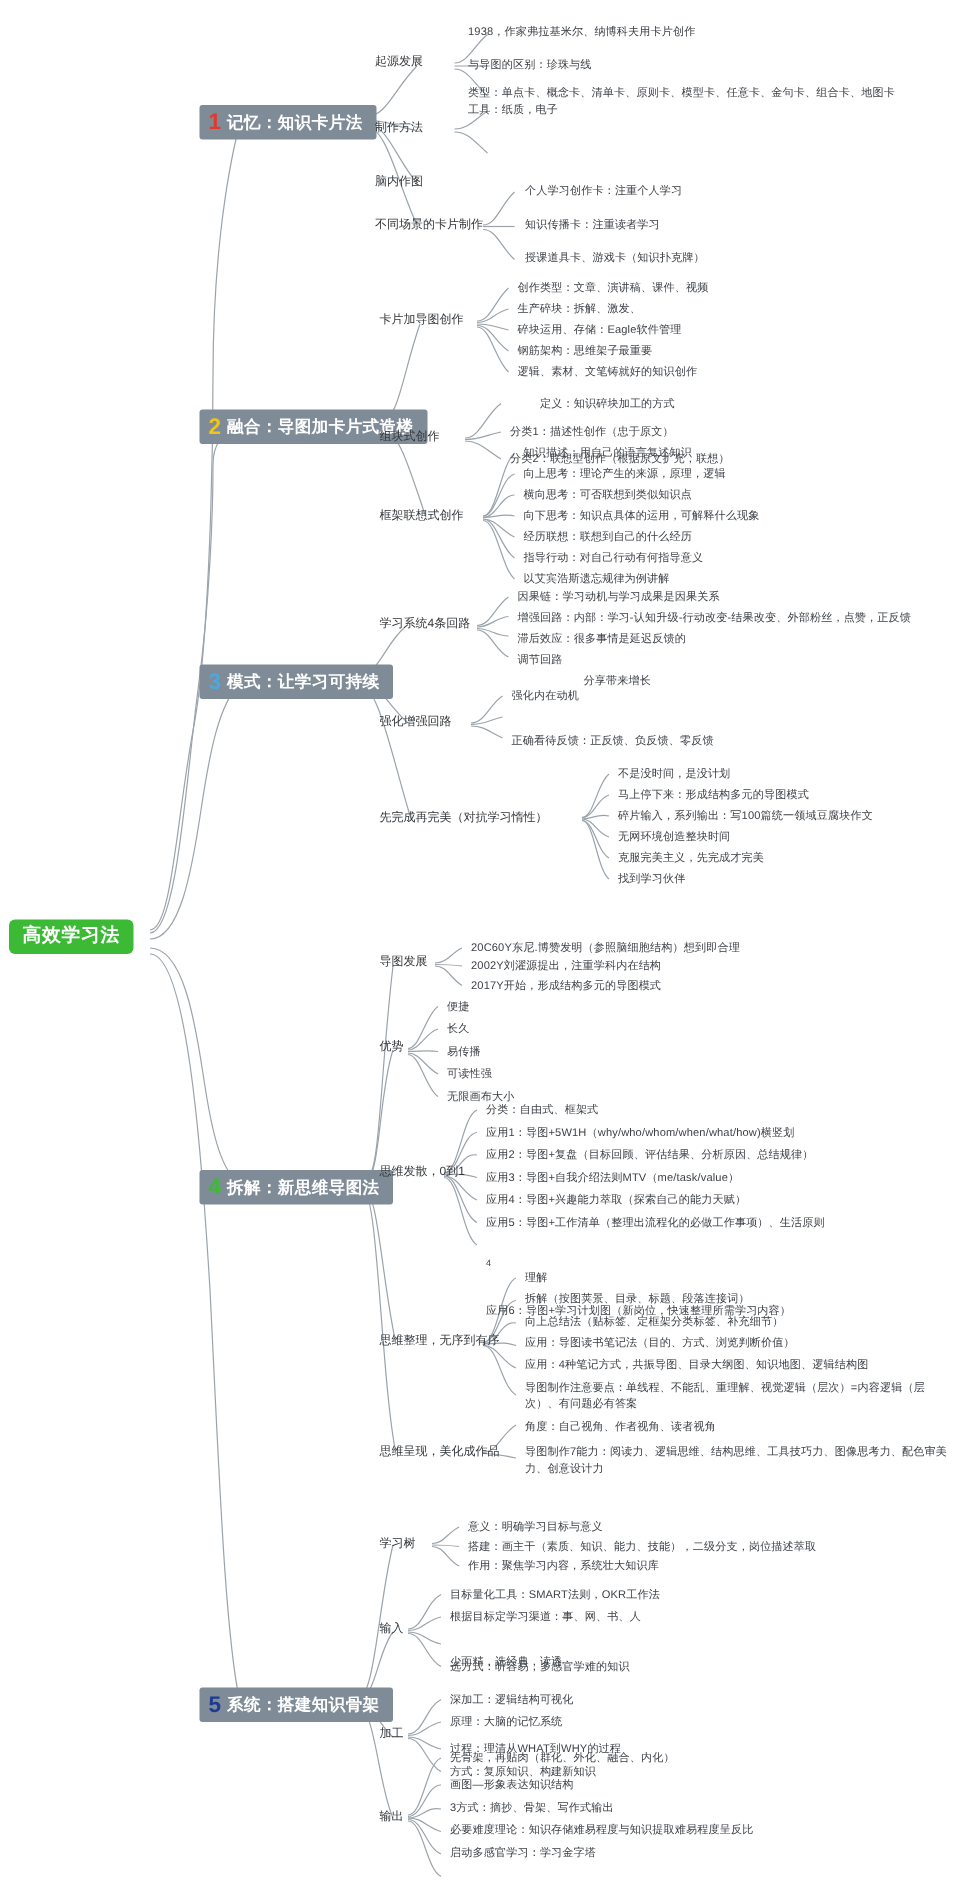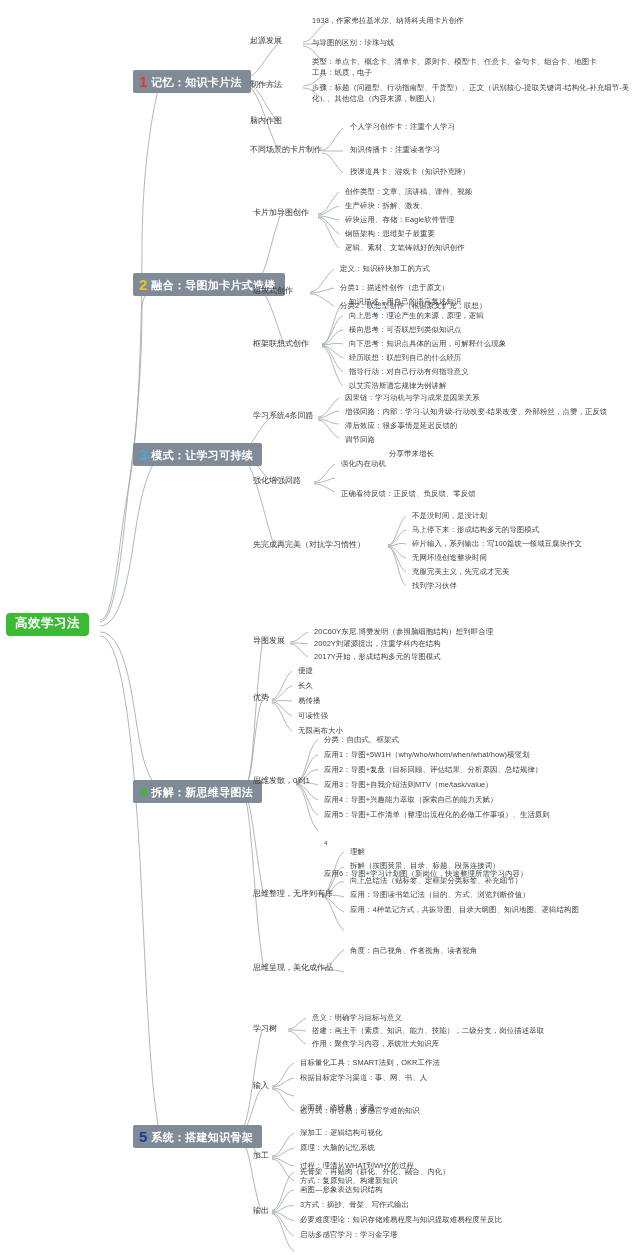--- a/index.html
+++ b/index.html
@@ -228,38 +228,37 @@
     <span class="ttl">系统：搭建知识骨架</span>
   </div>
 
   <div class="l2" style="left:250px;top:36px;">起源发展</div>
   <div class="l3 nowrap" style="left:312px;top:16px;">1938，作家弗拉基米尔、纳博科夫用卡片创作</div>
   <div class="l3 nowrap" style="left:312px;top:38px;">与导图的区别：珍珠与线</div>
   <div class="l3 wrap" style="left:312px;top:57px;width:322px;">类型：单点卡、概念卡、清单卡、原则卡、模型卡、任意卡、金句卡、组合卡、地图卡</div>
 
   <div class="l2" style="left:250px;top:80px;">制作方法</div>
   <div class="l3 nowrap" style="left:312px;top:68px;">工具：纸质，电子</div>
-  <div class="l3 wrap" style="left:312px;top:83px;width:322px;">步骤：标题（问题型、行动指南型、干货型）、正文（识别核心-提取关键词-结构化-补充细节-美化）、其他信息（内容来源，制图人）</div>
 
   <div class="l2" style="left:250px;top:116px;">脑内作图</div>
 
   <div class="l2" style="left:250px;top:145px;">不同场景的卡片制作</div>
   <div class="l3 nowrap" style="left:350px;top:122px;">个人学习创作卡：注重个人学习</div>
   <div class="l3 nowrap" style="left:350px;top:145px;">知识传播卡：注重读者学习</div>
   <div class="l3 nowrap" style="left:350px;top:167px;">授课道具卡、游戏卡（知识扑克牌）</div>
 
   <div class="l2" style="left:253px;top:208px;">卡片加导图创作</div>
   <div class="l3 nowrap" style="left:345px;top:187px;">创作类型：文章、演讲稿、课件、视频</div>
   <div class="l3 nowrap" style="left:345px;top:201px;">生产碎块：拆解、激发、</div>
   <div class="l3 nowrap" style="left:345px;top:215px;">碎块运用、存储：Eagle软件管理</div>
   <div class="l3 nowrap" style="left:345px;top:229px;">钢筋架构：思维架子最重要</div>
   <div class="l3 nowrap" style="left:345px;top:243px;">逻辑、素材、文笔铸就好的知识创作</div>
 
   <div class="l2" style="left:253px;top:286px;">组块式创作</div>
-  <div class="l3 nowrap" style="left:340px;top:264px;text-align:right;">定义：知识碎块加工的方式</div>
+  <div class="l3 nowrap" style="left:360px;top:264px;text-align:right;">定义：知识碎块加工的方式</div>
   <div class="l3 nowrap" style="left:340px;top:283px;">分类1：描述性创作（忠于原文）</div>
   <div class="l3 nowrap" style="left:340px;top:301px;">分类2：联想型创作（根据原文扩充，联想）</div>
 
   <div class="l2" style="left:253px;top:339px;">框架联想式创作</div>
   <div class="l3 nowrap" style="left:349px;top:297px;">知识描述：用自己的语言复述知识</div>
   <div class="l3 nowrap" style="left:349px;top:311px;">向上思考：理论产生的来源，原理，逻辑</div>
   <div class="l3 nowrap" style="left:349px;top:325px;">横向思考：可否联想到类似知识点</div>
   <div class="l3 nowrap" style="left:349px;top:339px;">向下思考：知识点具体的运用，可解释什么现象</div>
   <div class="l3 nowrap" style="left:349px;top:353px;">经历联想：联想到自己的什么经历</div>
   <div class="l3 nowrap" style="left:349px;top:367px;">指导行动：对自己行动有何指导意义</div>
@@ -305,23 +304,25 @@
   <div class="l3 nowrap" style="left:324px;top:810px;">应用5：导图+工作清单（整理出流程化的必做工作事项）、生活原则</div>
   <div class="l3 nowrap" style="left:324px;top:825px;margin-top:44px;">应用6：导图+学习计划图（新岗位，快速整理所需学习内容）</div>
   <div class="l3 nowrap" style="left:324px;top:839px;font-size:6px;">4</div>
 
   <div class="l2" style="left:253px;top:889px;">思维整理，无序到有序</div>
   <div class="l3 nowrap" style="left:350px;top:847px;">理解</div>
   <div class="l3 nowrap" style="left:350px;top:861px;">拆解（按图荚景、目录、标题、段落连接词）</div>
   <div class="l3 nowrap" style="left:350px;top:876px;">向上总结法（贴标签、定框架分类标签、补充细节）</div>
   <div class="l3 nowrap" style="left:350px;top:890px;">应用：导图读书笔记法（目的、方式、浏览判断价值）</div>
   <div class="l3 nowrap" style="left:350px;top:905px;">应用：4种笔记方式，共振导图、目录大纲图、知识地图、逻辑结构图</div>
+  <div class="l3 wrap" style="left:350px;top:920px;width:284px;">导图制作注意要点：单线程、不能乱、重理解、视觉逻辑（层次）=内容逻辑（层次）、有问题必有答案</div>
 
   <div class="l2" style="left:253px;top:963px;">思维呈现，美化成作品</div>
   <div class="l3 nowrap" style="left:350px;top:946px;">角度：自己视角、作者视角、读者视角</div>
+  <div class="l3 wrap" style="left:350px;top:963px;width:284px;">导图制作7能力：阅读力、逻辑思维、结构思维、工具技巧力、图像思考力、配色审美力、创意设计力</div>
 
   <div class="l2" style="left:253px;top:1024px;">学习树</div>
   <div class="l3 nowrap" style="left:312px;top:1013px;">意义：明确学习目标与意义</div>
   <div class="l3 nowrap" style="left:312px;top:1026px;">搭建：画主干（素质、知识、能力、技能），二级分支，岗位描述萃取</div>
   <div class="l3 nowrap" style="left:312px;top:1039px;">作用：聚焦学习内容，系统壮大知识库</div>
 
   <div class="l2" style="left:253px;top:1081px;">输入</div>
   <div class="l3 nowrap" style="left:300px;top:1058px;">目标量化工具：SMART法则，OKR工作法</div>
   <div class="l3 nowrap" style="left:300px;top:1073px;">根据目标定学习渠道：事、网、书、人</div>
   <div class="l3 nowrap" style="left:300px;top:1091px;margin-top:12px;">少而精，选经典，读透</div>

